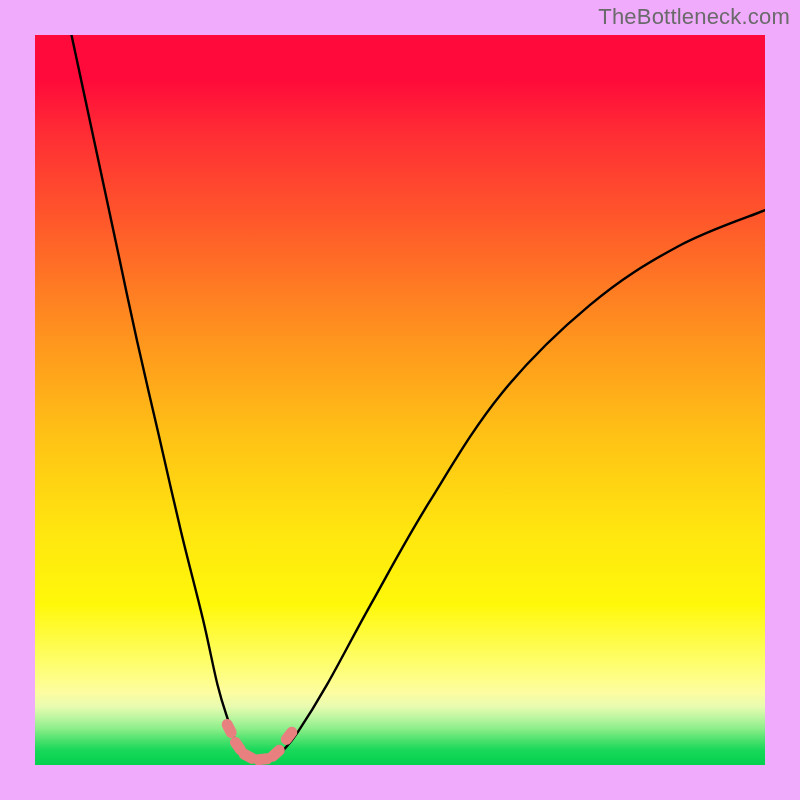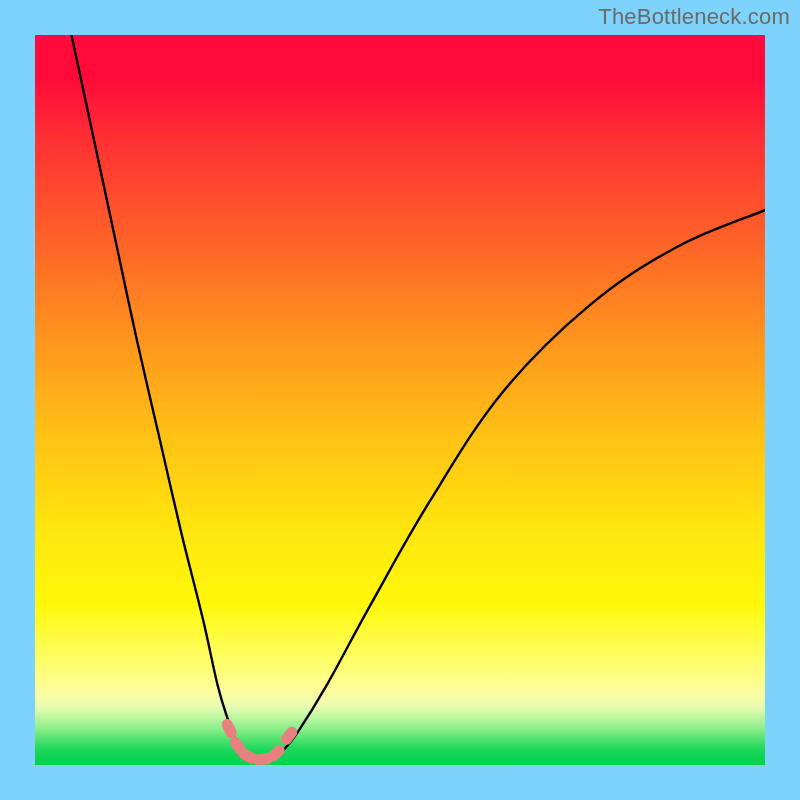--- a/index.html
+++ b/index.html
@@ -10,21 +10,21 @@
     background: #000;
     overflow: hidden;
     font-family: Arial, Helvetica, sans-serif;
   }
   .frame {
     position: absolute;
     left: 0;
     top: 0;
     width: 800px;
     height: 800px;
-    background: #7dd3fc;
+    background: #f0abfc;
   }
   .plot-area {
     position: absolute;
     left: 35px;
     top: 35px;
     width: 730px;
     height: 730px;
     overflow: hidden;
   }
   .gradient {

